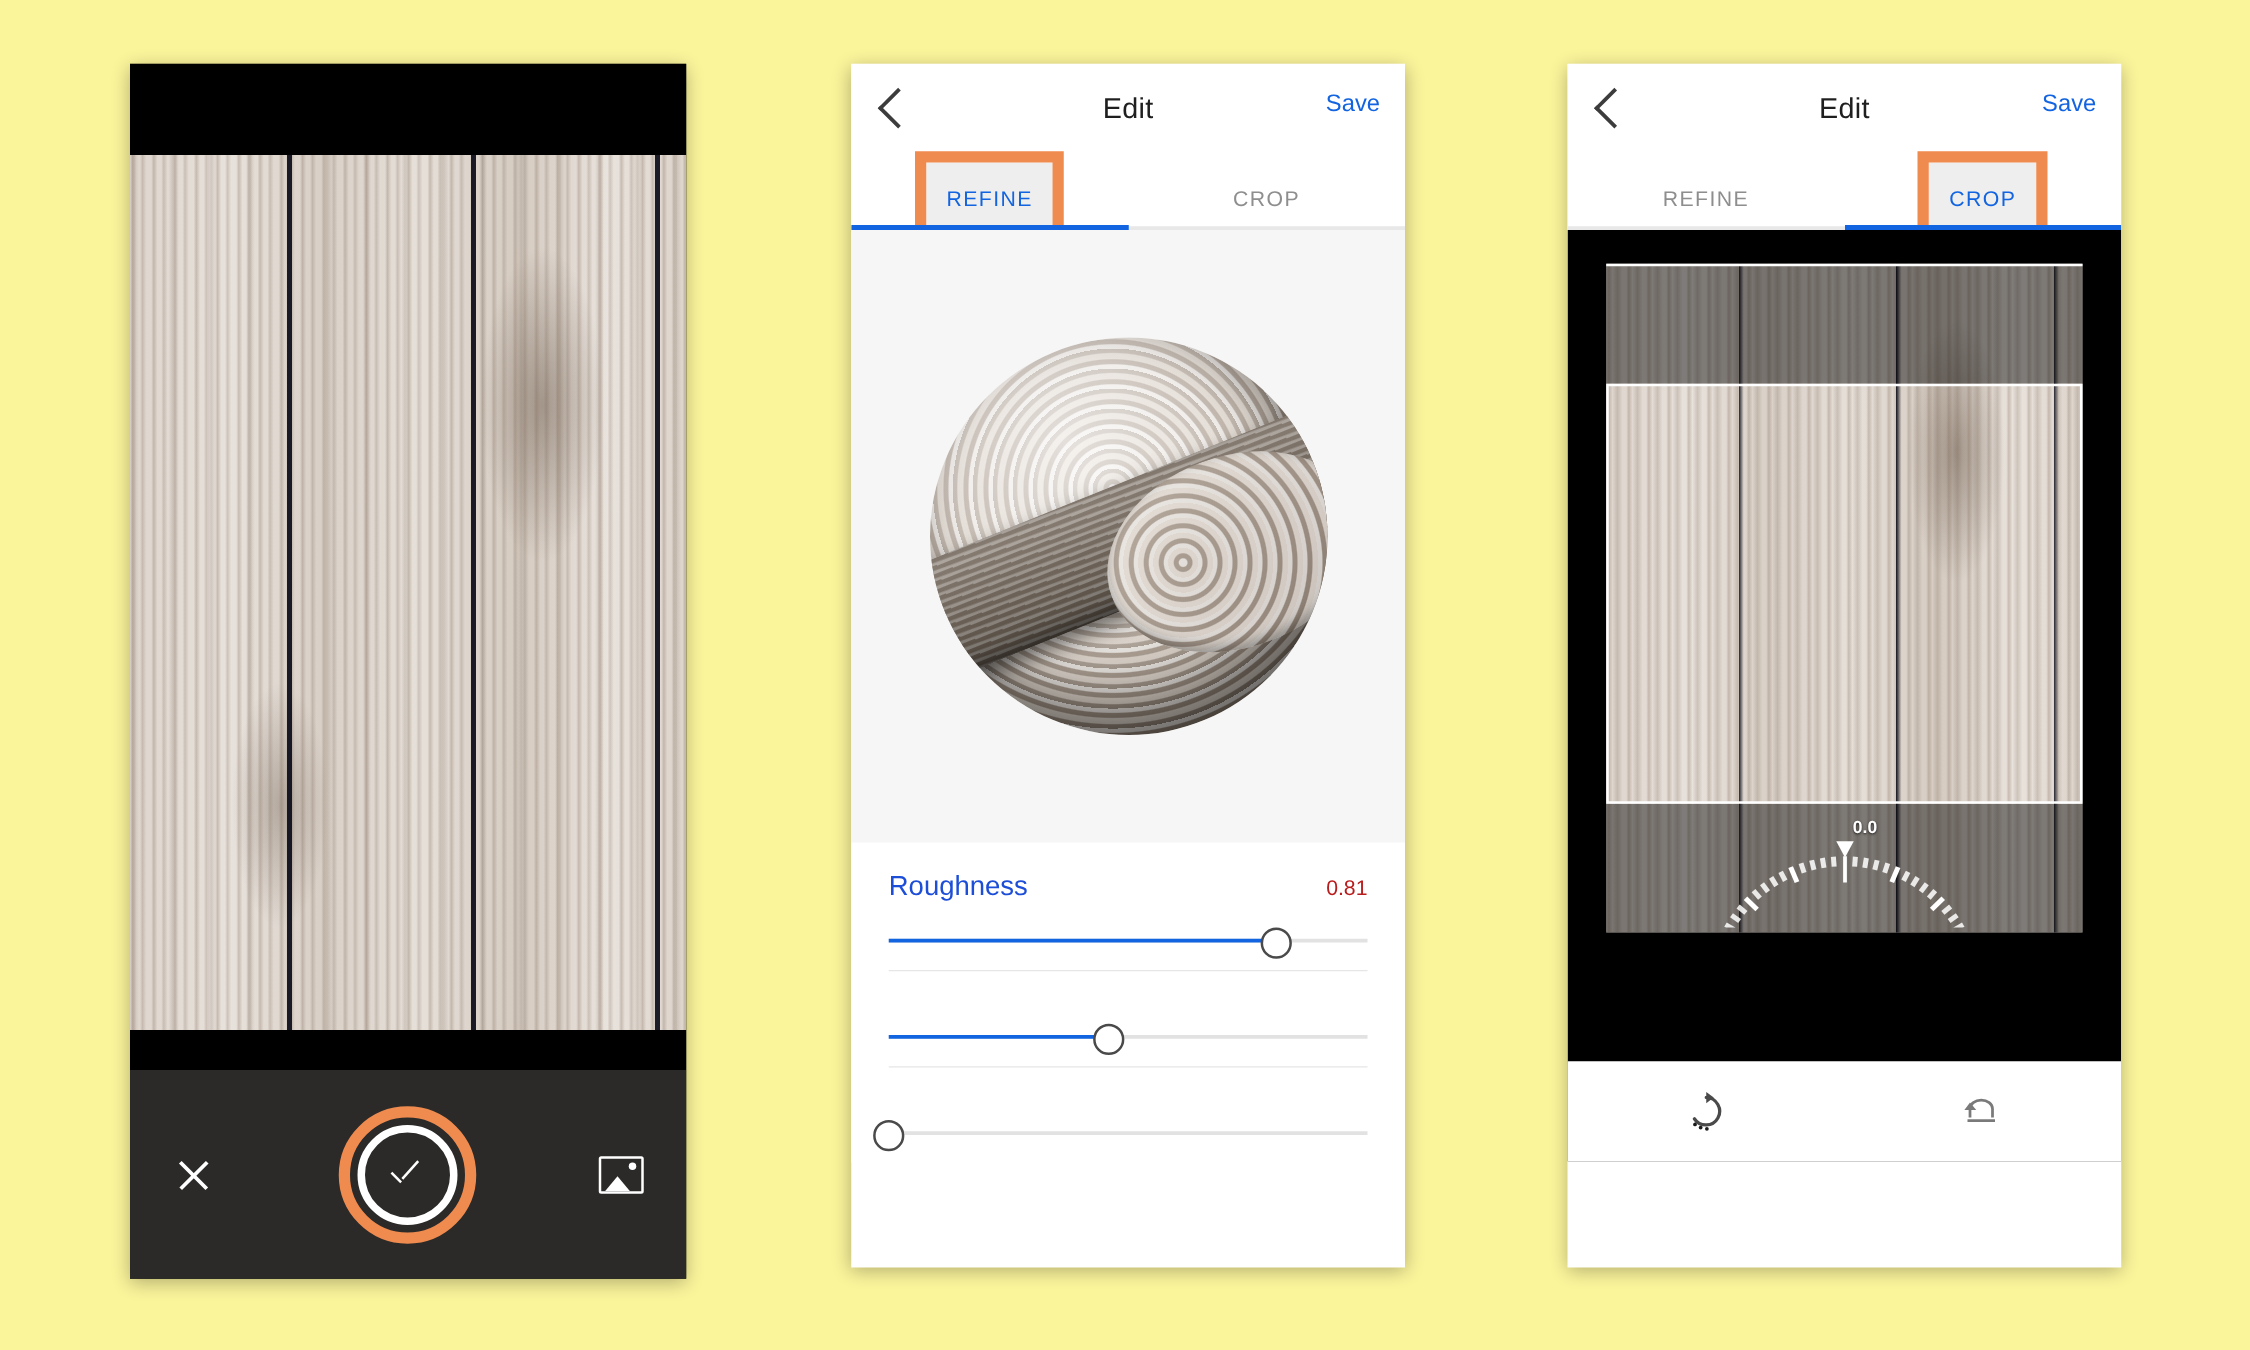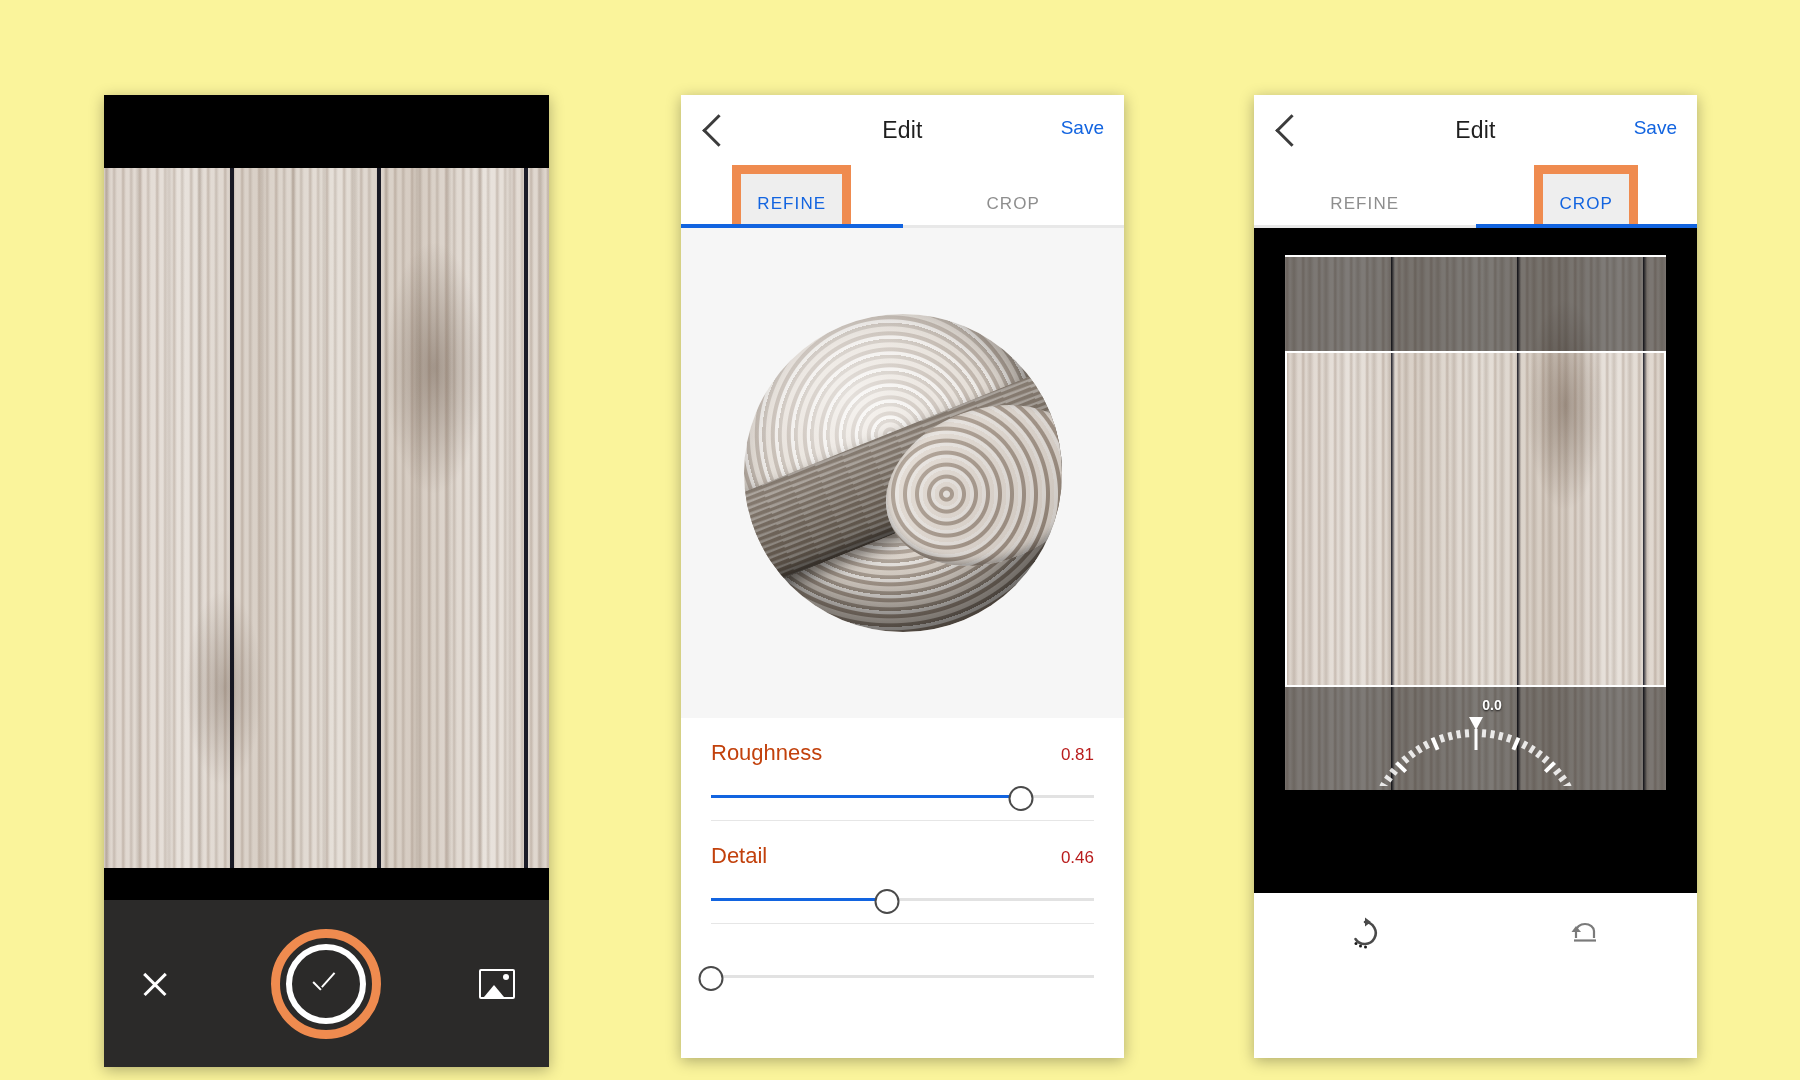--- a/index.html
+++ b/index.html
@@ -10,21 +10,20 @@
     overflow:hidden;
     position:relative;
   }
 
   
   .phone{
     position:absolute;
     background:#ffffff;
     box-shadow:0 3px 14px rgba(0,0,0,.30);
     overflow:hidden;
-    margin-top:44px;
   }
 
   
   #panel-camera{ left:104px; top:51px; width:445px; height:972px; background:#000; }
   .cam-letterbox-top{ position:absolute; left:0; top:0; width:100%; height:73px; background:#000; }
   .cam-letterbox-bottom{ position:absolute; left:0; top:773px; width:100%; height:32px; background:#000; }
   .cam-viewport{
     position:absolute; left:0; top:73px; width:100%; height:700px;
     background:
       repeating-linear-gradient(90deg,
@@ -140,21 +139,21 @@
         rgba(240,234,228,.6) 8px, rgba(240,234,228,.6) 12px),
       linear-gradient(140deg,#ded6cd,#a59a90 70%,#6b635a);
     transform:rotate(-20deg);
     box-shadow:0 -4px 10px rgba(0,0,0,.35) inset;
   }
 
   .sliders{ padding:0 30px; background:#fff; }
   .slider-row{ padding:22px 0 14px 0; border-bottom:1px solid #e6e6e6; position:relative; }
   .slider-row:last-child{ border-bottom:none; }
   .slider-head{ display:flex; justify-content:space-between; align-items:baseline; }
-  .slider-label{ font-size:22px; color:#c2410c; }
+  .slider-label{ font-size:22px; color:#1d4ed8; }
   .slider-value{ font-size:17px; color:#b91c1c; }
   .slider-track{ position:relative; height:20px; margin-top:20px; }
   .slider-track .rail{
     position:absolute; left:0; right:0; top:9px; height:2.5px; background:#e2e2e2;
   }
   .slider-track .fill{
     position:absolute; left:0; top:9px; height:2.5px; background:#1264e0;
   }
   .slider-track .knob{
     position:absolute; top:0; width:21px;height:21px; border-radius:50%;
@@ -262,24 +261,20 @@
         <span class="slider-value">0.81</span>
       </div>
       <div class="slider-track">
         <div class="rail"></div>
         <div class="fill" id="fill-0" style="width: 81%;"></div>
         <div class="knob" id="knob-0" style="left: 81%;"></div>
       </div>
     </div>
 
     <div class="slider-row">
-      <div class="slider-head">
-        <span class="slider-label">Detail</span>
-        <span class="slider-value">0.46</span>
-      </div>
       <div class="slider-track">
         <div class="rail"></div>
         <div class="fill" id="fill-1" style="width: 46%;"></div>
         <div class="knob" id="knob-1" style="left: 46%;"></div>
       </div>
     </div>
 
     <div class="slider-row">
       <div class="slider-track">
         <div class="rail"></div>

